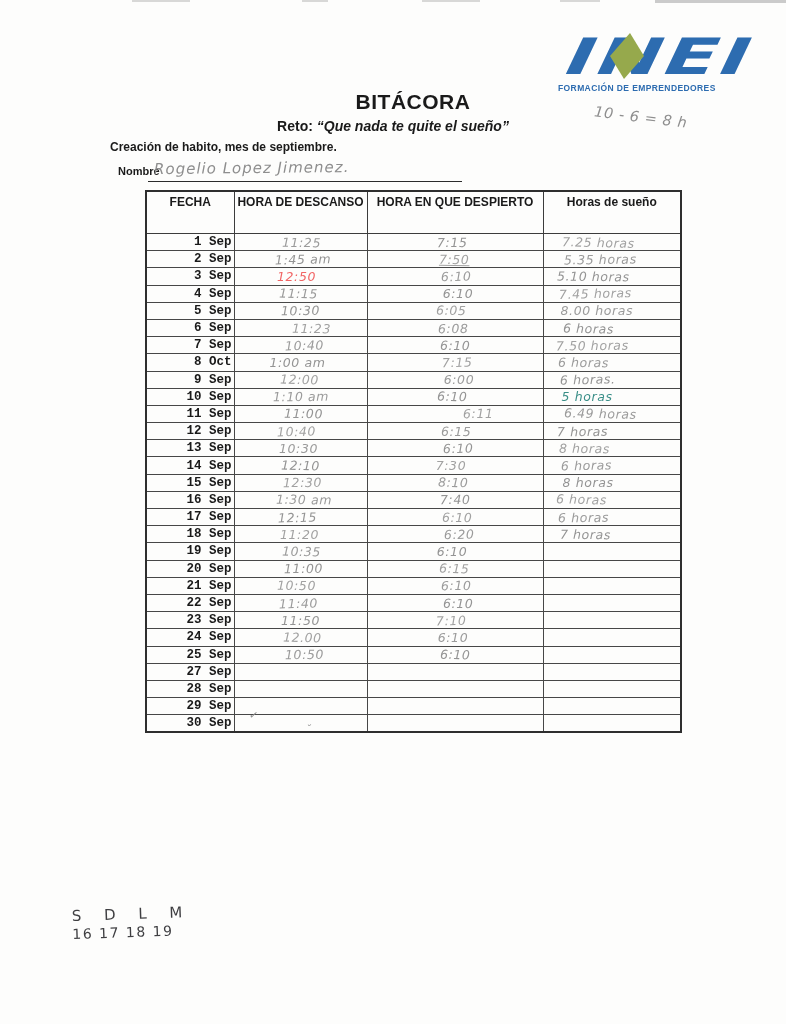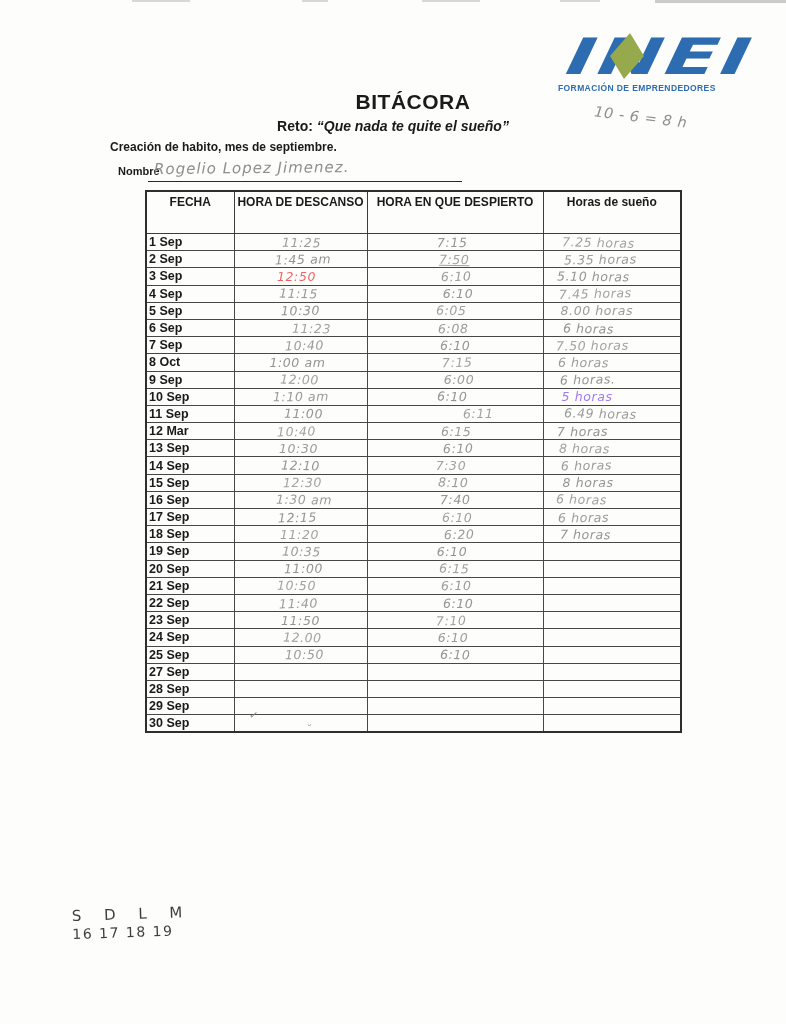--- a/index.html
+++ b/index.html
@@ -54,21 +54,21 @@
   .log col.c3{width:176px;} .log col.c4{width:138px;}
   .log th{
     border:1px solid #3c3c3c;font-size:12px;font-weight:bold;
     padding:3px 2px 2px;vertical-align:top;line-height:1.25;height:36px;
   }
   .log th.nw{white-space:nowrap;}
   .log td{
     border:1px solid #474747;height:16.2px;padding:0 2px;
     font-size:12.5px;overflow:hidden;white-space:nowrap;
   }
-  .c-fecha{font-weight:bold;font-size:11.5px;text-align:left;font-family:Liberation Sans, sans-serif;}
+  .c-fecha{font-weight:bold;font-size:11.5px;text-align:right;font-family:Liberation Mono, monospace;}
   .c-descanso,.c-despierto{text-align:center;}
   .c-sueno{text-align:left;padding-left:16px !important;}
   .log td .hand{display:inline-block;font-size:12.5px;}
 
   .stray-mark{position:absolute;font-size:11px;}
   .mark-1{left:249px;top:709px;transform:rotate(10deg);}
   .mark-2{left:306px;top:723px;transform:rotate(-6deg);}
 
   .footer-note{
     position:absolute;left:72px;top:905px;color:#3f3f42;
@@ -180,30 +180,30 @@
         <tr>
           <td class="c-fecha">9 Sep</td>
           <td class="c-descanso"><span class="hand" style="transform: rotate(1.4deg) translateX(-1px); opacity: 0.82; color: rgb(142, 142, 142);">12:00</span></td>
           <td class="c-despierto"><span class="hand" style="transform: rotate(0deg) translateX(4px); opacity: 0.88; color: rgb(142, 142, 142);">6:00</span></td>
           <td class="c-sueno"><span class="hand" style="transform: rotate(-1.4deg) translateX(0px); opacity: 0.94; color: rgb(142, 142, 142);">6 horas.</span></td>
         </tr>
         <tr>
           <td class="c-fecha">10 Sep</td>
           <td class="c-descanso"><span class="hand" style="transform: rotate(-0.7deg) translateX(1px); opacity: 0.88; color: rgb(142, 142, 142);">1:10 am</span></td>
           <td class="c-despierto"><span class="hand" style="transform: rotate(1.4deg) translateX(-3px); opacity: 0.94; color: rgb(142, 142, 142);">6:10</span></td>
-          <td class="c-sueno"><span class="hand" style="transform: rotate(0deg) translateX(2px); opacity: 0.82; color: #8b5cf6; text-align: right;">5 horas</span></td>
+          <td class="c-sueno"><span class="hand" style="transform: rotate(0deg) translateX(2px); opacity: 0.82; color: #0f766e; text-align: right;">5 horas</span></td>
         </tr>
         <tr>
           <td class="c-fecha">11 Sep</td>
           <td class="c-descanso"><span class="hand" style="transform: rotate(0.7deg) translateX(3px); opacity: 0.94; color: rgb(142, 142, 142);">11:00</span></td>
           <td class="c-despierto"><span class="hand" style="transform: rotate(-0.7deg) translateX(-1px); opacity: 0.82; color: rgb(142, 142, 142); margin-left: 48px;">6:11</span></td>
           <td class="c-sueno"><span class="hand" style="transform: rotate(1.4deg) translateX(4px); opacity: 0.88; color: rgb(142, 142, 142);">6.49 horas</span></td>
         </tr>
         <tr>
-          <td class="c-fecha">12 Mar</td>
+          <td class="c-fecha">12 Sep</td>
           <td class="c-descanso"><span class="hand" style="transform: rotate(-1.4deg) translateX(-4px); opacity: 0.82; color: rgb(142, 142, 142);">10:40</span></td>
           <td class="c-despierto"><span class="hand" style="transform: rotate(0.7deg) translateX(1px); opacity: 0.88; color: rgb(142, 142, 142);">6:15</span></td>
           <td class="c-sueno"><span class="hand" style="transform: rotate(-0.7deg) translateX(-3px); opacity: 0.94; color: rgb(142, 142, 142);">7 horas</span></td>
         </tr>
         <tr>
           <td class="c-fecha">13 Sep</td>
           <td class="c-descanso"><span class="hand" style="transform: rotate(0deg) translateX(-2px); opacity: 0.88; color: rgb(142, 142, 142);">10:30</span></td>
           <td class="c-despierto"><span class="hand" style="transform: rotate(-1.4deg) translateX(3px); opacity: 0.94; color: rgb(142, 142, 142);">6:10</span></td>
           <td class="c-sueno"><span class="hand" style="transform: rotate(0.7deg) translateX(-1px); opacity: 0.82; color: rgb(142, 142, 142);">8 horas</span></td>
         </tr>

